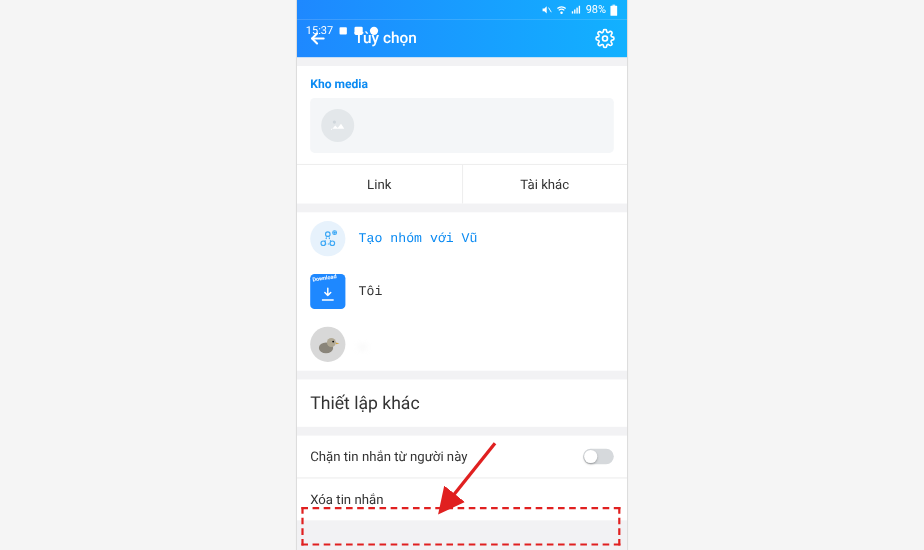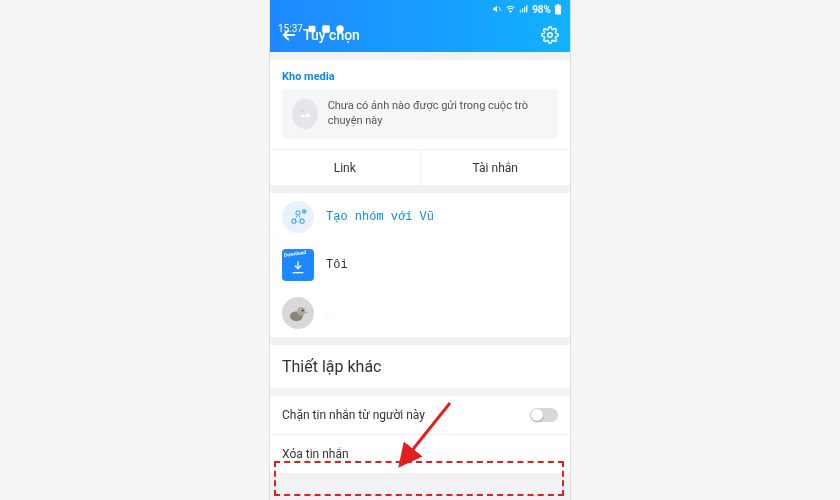--- a/index.html
+++ b/index.html
@@ -23,30 +23,30 @@
   .status-bar {
     height: 18px;
     background: linear-gradient(90deg, #1e88ff 0%, #12b1ff 100%);
     color: #fff;
     font-size: 10px;
     display: flex;
     align-items: center;
     padding: 0 8px;
     justify-content: space-between;
   }
-  .status-left { display: flex; align-items: flex-end; gap: 4px; margin-top: 39px; }
-  .status-right { display: flex; align-items: center; gap: 3px; font-weight: bold; }
+  .status-left { display: flex; align-items: flex-start; gap: 4px; margin-top: 39px; }
+  .status-right { display: flex; align-items: center; gap: 3px; }
   .app-bar {
     height: 34px;
     background: linear-gradient(90deg, #1e88ff 0%, #12b1ff 100%);
     color: #fff;
     display: flex;
     align-items: center;
     padding: 0 10px;
-    gap: 5px;
+    gap: 24px;
   }
   .app-title { flex: 1; font-size: 14px; font-weight: 500; }
   .gear-btn { width: 20px; height: 20px; display:flex; align-items:center; justify-content:center; }
   .content { background: #f2f2f4; }
   .section { background: #fff; margin-top: 8px; }
   .section-header {
     color: #0a8af2;
     font-size: 11px;
     font-weight: 700;
     padding: 10px 12px 6px;
@@ -203,25 +203,24 @@
       <div class="section-header">Kho media</div>
       <div class="media-empty">
         <div class="media-icon">
           <svg class="icon-svg" width="18" height="18" viewBox="0 0 24 24" fill="#cfd6db">
               <circle cx="8" cy="8" r="2"></circle>
               <path d="M21 19l-6-7-4 5-3-3-5 5V3h18v16z" opacity="0"></path>
               <rect x="3" y="3" width="18" height="18" rx="9" fill="none"></rect>
               <path d="M4 18l5-6 3 3 4-5 4 6H4z" fill="#fff"></path>
             </svg>
         </div>
-        <div class="media-text">Chưa có ảnh nào được gửi trong cuộc trò chuyện này</div>
       </div>
       <div class="tabs">
         <div class="tab">Link</div>
-        <div class="tab">Tài nhắn</div>
+        <div class="tab">Tài khác</div>
       </div>
     </div>
 
     <div class="section">
 
       <div class="member-row">
         <div class="avatar">
           <svg class="icon-svg" width="22" height="22" viewBox="0 0 32 32" fill="none" stroke="#3ba7f5" stroke-width="1.5">
             <circle cx="10" cy="22" r="3"></circle>
               <circle cx="22" cy="22" r="3"></circle>

